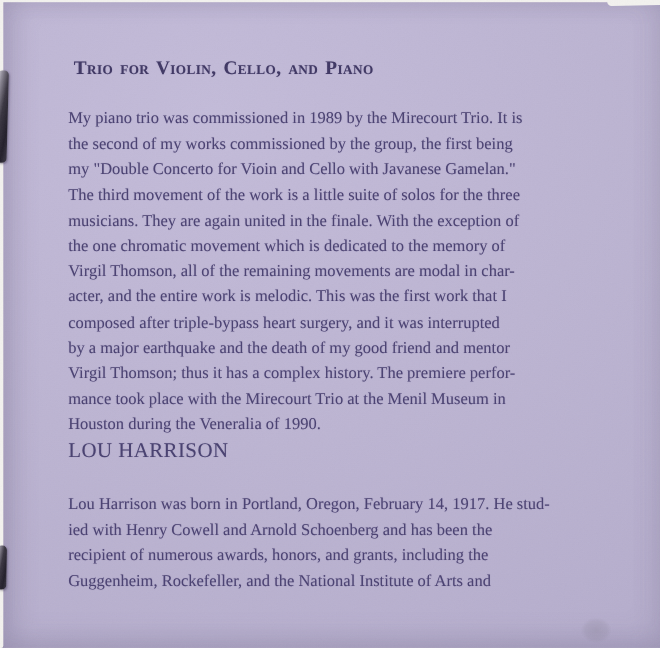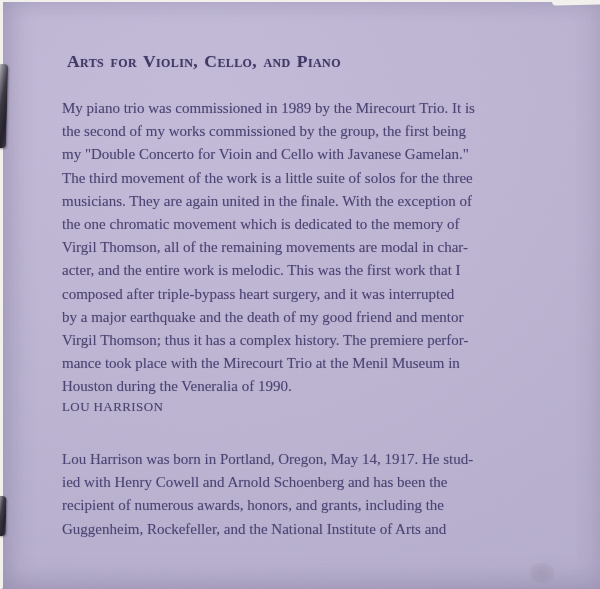--- a/index.html
+++ b/index.html
@@ -72,21 +72,21 @@
     font-size: 15px;
     line-height: 23.2px;
     white-space: pre-line;
     text-shadow: 0 0 1px rgba(74, 65, 114, 0.30);
   }
   .para1 { top: 97px; }
   .para2 { top: 448px; }
   .byline {
     position: absolute;
     left: 62px; top: 399px;
-    font-size: 13px;
+    font-size: 19px;
     letter-spacing: 0.4px;
     color: #484070;
     text-shadow: 0 0 1px rgba(74, 65, 114, 0.30);
     white-space: nowrap;
   }
   
   .grain {
     position: absolute;
     inset: 0;
     width: 600px;
@@ -104,39 +104,39 @@
   <div class="edge edge-left"></div>
   <div class="edge edge-top"></div>
   <div class="edge edge-top-right"></div>
 
   <div class="staple staple-top"></div>
   <div class="staple staple-bottom"></div>
 
   <div class="smudge"></div>
 
   <div class="content">
-    <h1 class="title">Arts for Violin, Cello, and Piano</h1>
+    <h1 class="title">Trio for Violin, Cello, and Piano</h1>
 
     <div class="para para1">My piano trio was commissioned in 1989 by the Mirecourt Trio. It is
 the second of my works commissioned by the group, the first being
 my "Double Concerto for Vioin and Cello with Javanese Gamelan."
 The third movement of the work is a little suite of solos for the three
 musicians. They are again united in the finale. With the exception of
 the one chromatic movement which is dedicated to the memory of
 Virgil Thomson, all of the remaining movements are modal in char-
 acter, and the entire work is melodic. This was the first work that I
 composed after triple-bypass heart surgery, and it was interrupted
 by a major earthquake and the death of my good friend and mentor
 Virgil Thomson; thus it has a complex history. The premiere perfor-
 mance took place with the Mirecourt Trio at the Menil Museum in
 Houston during the Veneralia of 1990.</div>
 
     <div class="byline">LOU HARRISON</div>
 
-    <div class="para para2">Lou Harrison was born in Portland, Oregon, May 14, 1917. He stud-
+    <div class="para para2">Lou Harrison was born in Portland, Oregon, February 14, 1917. He stud-
 ied with Henry Cowell and Arnold Schoenberg and has been the
 recipient of numerous awards, honors, and grants, including the
 Guggenheim, Rockefeller, and the National Institute of Arts and</div>
   </div>
 
   <svg class="grain" xmlns="http://www.w3.org/2000/svg">
     <filter id="grainNoise">
       <feTurbulence type="fractalNoise" baseFrequency="0.85" numOctaves="2" stitchTiles="stitch"></feTurbulence>
       <feColorMatrix type="saturate" values="0"></feColorMatrix>
       <feComponentTransfer>

